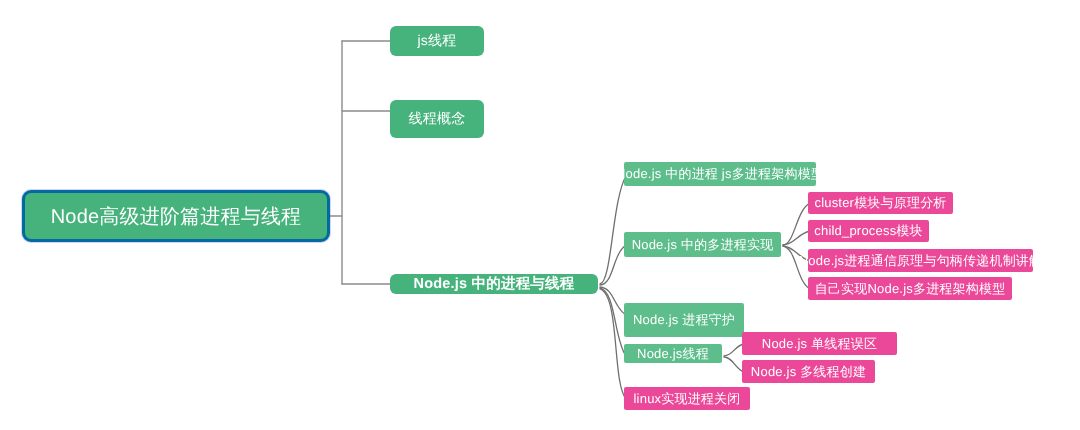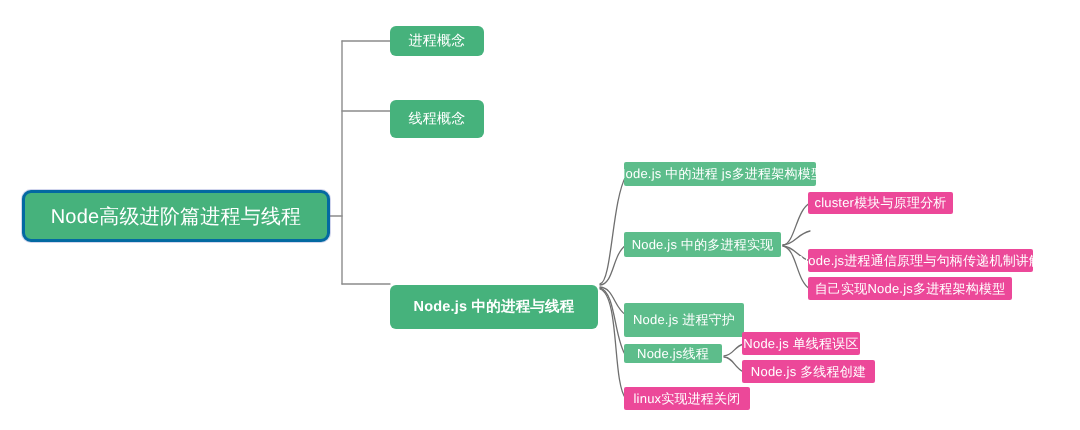--- a/index.html
+++ b/index.html
@@ -106,40 +106,41 @@
       <path d="M783,246 C795,247 797,257 810,261"></path>
       <path d="M783,246 C797,249 796,281 810,289"></path>
 
       <path d="M724,356 C734,355 734,346 744,344"></path>
       <path d="M724,357 C734,358 734,368 744,372"></path>
     </g>
   </svg>
 
   <div class="node root" style="left:22px; top:190px; width:308px; height:52px;">Node高级进阶篇进程与线程</div>
 
-  <div class="node lvl1" style="left:390px; top:26px; width:94px; height:30px;">进程概念</div>
+  <div class="node lvl1" style="left:390px; top:26px; width:94px; height:30px;">js线程</div>
 
   <div class="node lvl1" style="left:390px; top:100px; width:94px; height:38px;">线程概念</div>
 
-  <div class="node lvl1 bold" style="left:390px; top:285px; width:208px; height:44px;">Node.js 中的进程与线程</div>
+  <div class="node lvl1 bold" style="left:390px; top:274px; width:208px; height:20px;">Node.js 中的进程与线程</div>
 
   <div class="node lvl2" style="left:624px; top:162px; width:192px; height:24px;">Node.js 中的进程 js多进程架构模型</div>
 
   <div class="node lvl2" style="left:624px; top:232px; width:157px; height:25px;">Node.js 中的多进程实现</div>
 
   <div class="node lvl3" style="left:808px; top:192px; width:145px; height:22px;">cluster模块与原理分析</div>
 
+  <div class="node lvl3" style="left:808px; top:220px; width:121px; height:22px;">child_process模块</div>
 
   <div class="node lvl3" style="left:808px; top:249px; width:225px; height:23px;">Node.js进程通信原理与句柄传递机制讲解</div>
 
   <div class="node lvl3" style="left:808px; top:277px; width:204px; height:23px;">自己实现Node.js多进程架构模型</div>
 
   <div class="node lvl2" style="left:624px; top:303px; width:120px; height:34px;">Node.js 进程守护</div>
 
   <div class="node lvl2" style="left:624px; top:344px; width:98px; height:19px;">Node.js线程</div>
 
-  <div class="node lvl3" style="left:742px; top:332px; width:118px; height:23px;">Node.js 单线程误区</div>
+  <div class="node lvl3" style="left:742px; top:332px; width:155px; height:23px;">Node.js 单线程误区</div>
 
   <div class="node lvl3" style="left:624px; top:387px; width:126px; height:23px;">linux实现进程关闭</div>
 
   <div class="node lvl3" style="left:742px; top:360px; width:133px; height:23px;">Node.js 多线程创建</div>
 
 </div>
 
 </body></html>

